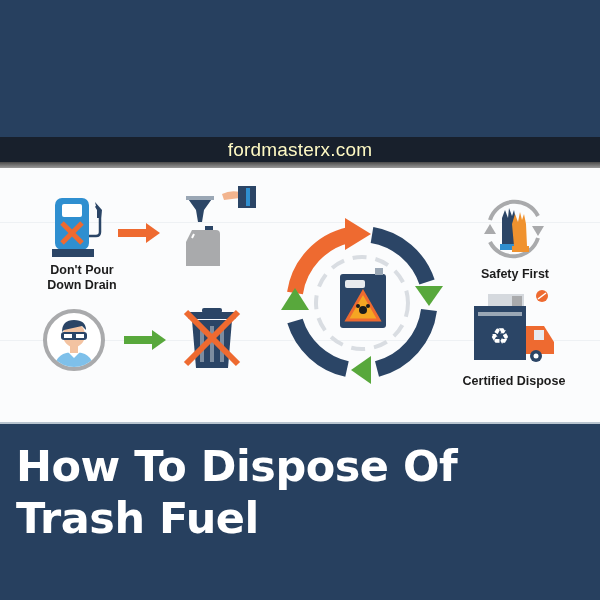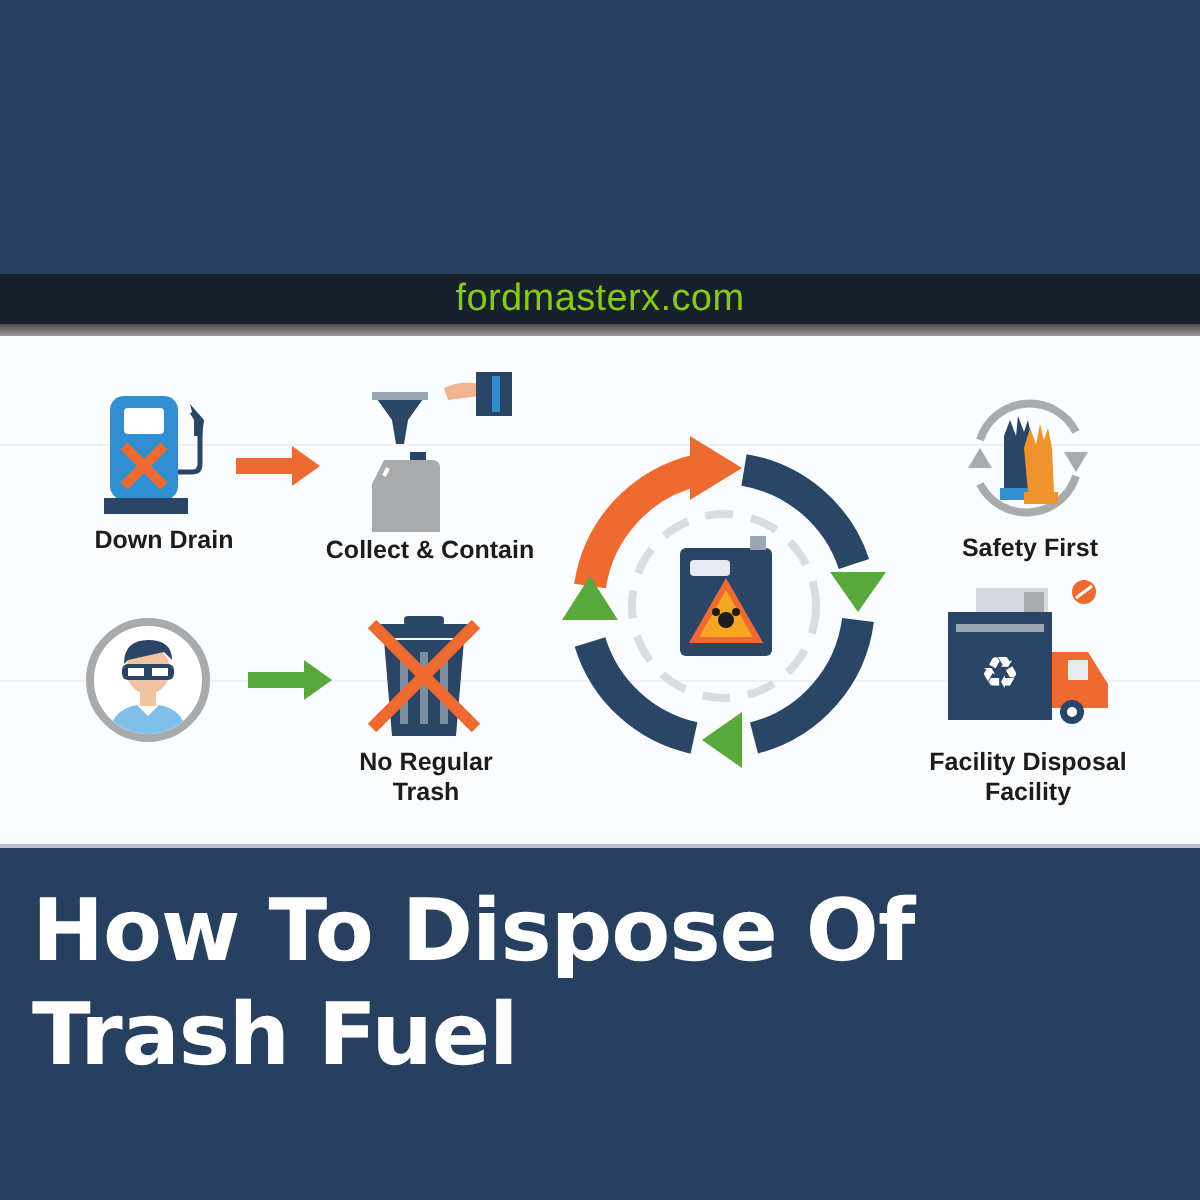--- a/index.html
+++ b/index.html
@@ -1,19 +1,19 @@
 <!DOCTYPE html>
 <html><head>
 <meta charset="utf-8">
 <style>
   * { margin:0; padding:0; box-sizing:border-box; }
   html, body { width:600px; height:600px; overflow:hidden; background:#27405f; font-family:"Liberation Sans", sans-serif; }
   .top-band { position:absolute; left:0; top:0; width:600px; height:137px; background:#27405f; }
   .url-bar { position:absolute; left:0; top:137px; width:600px; height:25px; background:#18202c; display:flex; align-items:center; justify-content:center; }
-  .url-bar span { color:#84cc16; font-size:19px; font-family:"Liberation Sans", sans-serif; letter-spacing:0.2px; }
+  .url-bar span { color:#fef9c3; font-size:19px; font-family:"Liberation Sans", sans-serif; letter-spacing:0.2px; }
   .url-shadow { position:absolute; left:0; top:162px; width:600px; height:6px; background:linear-gradient(#4a4a4a,#9a9a9a); }
   .panel { position:absolute; left:0; top:168px; width:600px; height:254px; background:#fbfcfd; overflow:hidden; }
   .panel-line { position:absolute; left:0; top:422px; width:600px; height:2px; background:#b8c4cf; }
   .bottom-band { position:absolute; left:0; top:424px; width:600px; height:176px; background:#27405f; }
   .title { position:absolute; left:0; top:440px; width:600px; text-align:left; color:#ffffff; font-family:"DejaVu Sans", sans-serif; font-weight:bold; font-size:43px; line-height:52px; letter-spacing:-0.5px;margin-left:16px; }
   .label { position:absolute; text-align:center; font-weight:bold; font-size:12.5px; line-height:15px; color:#1c1c1c; }
   .icon { position:absolute; }
   .bgline { position:absolute; background:#eef1f4; }
 </style>
 </head>
@@ -34,41 +34,39 @@
   <svg class="icon" style="left:52px;top:28px;" width="60" height="62" viewBox="0 0 60 62">
     <rect x="3" y="2" width="34" height="52" rx="7" fill="#2f8fd0"></rect>
     <rect x="10" y="8" width="20" height="13" rx="2" fill="#ffffff"></rect>
     <rect x="0" y="53" width="42" height="8" fill="#2b4566"></rect>
     <line x1="10" y1="27" x2="30" y2="47" stroke="#ee6a30" stroke-width="5"></line>
     <line x1="30" y1="27" x2="10" y2="47" stroke="#ee6a30" stroke-width="5"></line>
     <path d="M37 40 L44 40 Q48 40 48 36 L48 16 L44 10" fill="none" stroke="#2b4566" stroke-width="2.5"></path>
     <path d="M43 6 L50 14 L49 22 L45 22 L45 14 Z" fill="#2b4566"></path>
   </svg>
   <div class="label" style="left:30px;top:95px;width:104px;">
+    <div>Don't Pour</div>
     <div>Down Drain</div>
   </div>
 
   <svg class="icon" style="left:118px;top:55px;" width="44" height="20" viewBox="0 0 44 20">
     <rect x="0" y="6" width="30" height="8" fill="#ee6a30"></rect>
     <polygon points="28,0 42,10 28,20" fill="#ee6a30"></polygon>
   </svg>
 
   <svg class="icon" style="left:180px;top:18px;" width="80" height="80" viewBox="0 0 80 80">
     <path d="M42 8 Q50 4 60 6 L60 12 L44 14 Z" fill="#f2b48e"></path>
     <rect x="58" y="0" width="18" height="22" fill="#2b4566"></rect>
     <rect x="66" y="2" width="4" height="18" fill="#2f8fd0"></rect>
     <polygon points="6,10 34,10 24,24 22,36 18,36 16,24" fill="#2b4566"></polygon>
     <rect x="6" y="10" width="28" height="4" fill="#9aa7b5"></rect>
     <rect x="25" y="40" width="8" height="6" fill="#2b4566"></rect>
     <path d="M8 52 L12 44 L36 44 Q40 44 40 48 L40 82 L6 82 L6 56 Z" fill="#a9aaac"></path>
     <path d="M12 52 L14 48" stroke="#ffffff" stroke-width="2"></path>
   </svg>
-  <div class="label" style="left:150px;top:100px;width:130px;">
-    <div>Collect &amp; Contain</div>
-  </div>
 
   <svg class="icon" style="left:42px;top:140px;" width="64" height="64" viewBox="0 0 64 64">
     <circle cx="32" cy="32" r="29" fill="#ffffff" stroke="#a9aaac" stroke-width="4"></circle>
     <clipPath id="pc">
         <circle cx="32" cy="32" r="27"></circle>
       </clipPath>
     <g clip-path="url(#pc)">
       <path d="M12 64 Q12 44 32 44 Q52 44 52 64 Z" fill="#7ec0ea"></path>
       <polygon points="26,44 32,50 38,44" fill="#ffffff"></polygon>
       <rect x="28" y="36" width="8" height="9" fill="#f3c3a1"></rect>
@@ -88,24 +86,20 @@
   <svg class="icon" style="left:182px;top:138px;" width="60" height="64" viewBox="0 0 60 64">
     <rect x="20" y="2" width="20" height="5" rx="2" fill="#2b4566"></rect>
     <rect x="6" y="6" width="48" height="7" rx="2" fill="#2b4566"></rect>
     <path d="M10 14 L50 14 L46 62 L14 62 Z" fill="#2b4566"></path>
     <rect x="18" y="20" width="4" height="36" fill="#7d8da0"></rect>
     <rect x="28" y="20" width="4" height="36" fill="#7d8da0"></rect>
     <rect x="38" y="20" width="4" height="36" fill="#7d8da0"></rect>
     <line x1="4" y1="6" x2="56" y2="58" stroke="#ee6a30" stroke-width="6"></line>
     <line x1="56" y1="6" x2="4" y2="58" stroke="#ee6a30" stroke-width="6"></line>
   </svg>
-  <div class="label" style="left:160px;top:206px;width:106px;">
-    <div>No Regular</div>
-    <div>Trash</div>
-  </div>
 
   <svg class="icon" style="left:277px;top:50px;" width="170" height="170" viewBox="0 0 170 170">
 
     <path d="M95 17 A70 70 0 0 1 150 64" fill="none" stroke="#2b4566" stroke-width="16"></path>
     <path d="M152 92 A70 70 0 0 1 100 151" fill="none" stroke="#2b4566" stroke-width="16"></path>
     <path d="M70 151 A70 70 0 0 1 18 103" fill="none" stroke="#2b4566" stroke-width="16"></path>
 
     <path d="M18 75 A70 70 0 0 1 72 17" fill="none" stroke="#ee6a30" stroke-width="16"></path>
     <polygon points="68,0 94,16 68,32" fill="#ee6a30"></polygon>
 
@@ -145,22 +139,21 @@
     <rect x="4" y="22" width="44" height="4" fill="#9aa7b5"></rect>
     <path d="M52 36 L70 36 L80 52 L80 64 L52 64 Z" fill="#ee6a30"></path>
     <rect x="60" y="40" width="10" height="10" fill="#e7eaee"></rect>
     <circle cx="62" cy="66" r="6" fill="#2b4566"></circle>
     <circle cx="62" cy="66" r="2.5" fill="#ffffff"></circle>
     <text x="26" y="54" text-anchor="middle" font-size="22" fill="#ffffff" font-family="DejaVu Sans, sans-serif">♻</text>
     <circle cx="68" cy="6" r="6" fill="#ee6a30"></circle>
     <line x1="64" y1="9" x2="72" y2="3" stroke="#ffffff" stroke-width="1.5"></line>
   </svg>
   <div class="label" style="left:454px;top:206px;width:120px;">
-    <div>Facility Disposal</div>
-    <div>Facility</div>
+    <div>Certified Dispose</div>
   </div>
 </div>
 
 <div class="panel-line"></div>
 <div class="bottom-band"></div>
 
 <div class="title">
   <div>How To Dispose Of</div>
   <div>Trash Fuel</div>
 </div>

